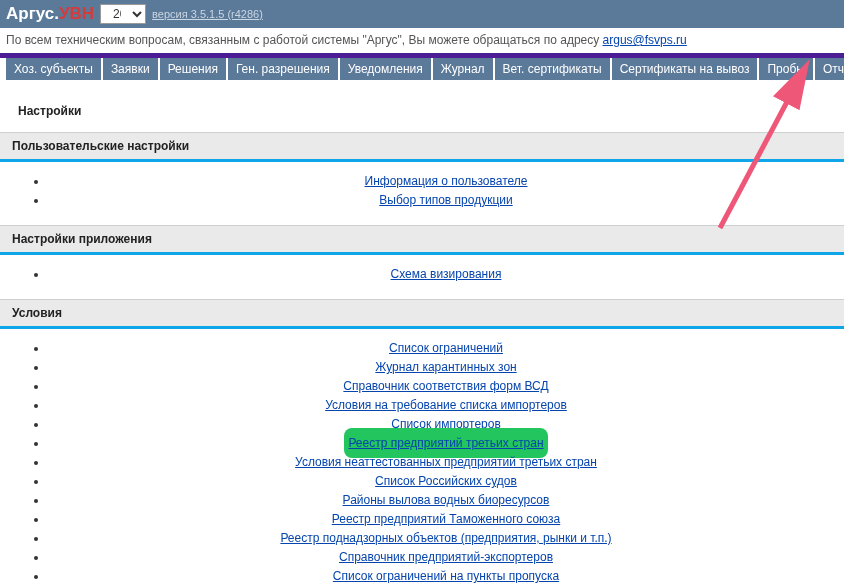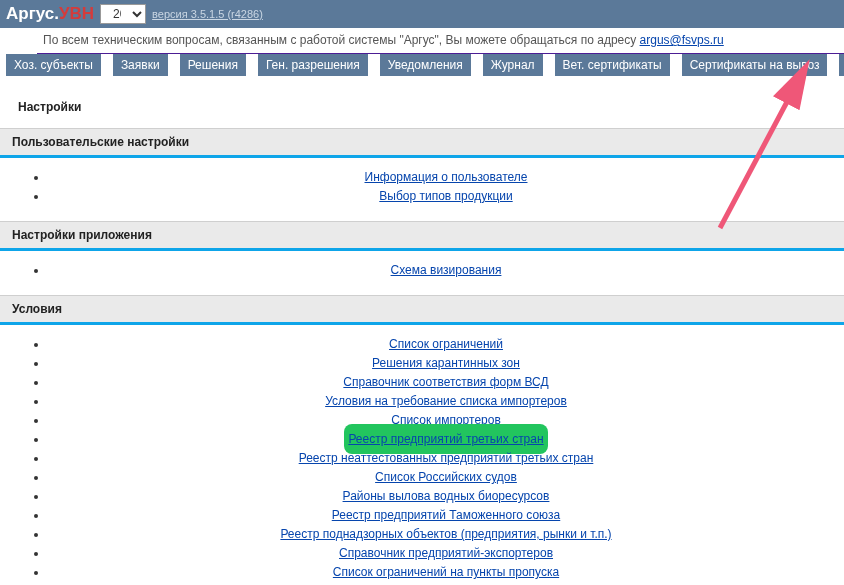--- a/index.html
+++ b/index.html
@@ -36,27 +36,26 @@
     .version {
       color: #c9d6e3;
       font-size: 11px;
       text-decoration: underline;
     }
     .subheader {
       background: #fff;
       padding: 5px 6px 6px;
       font-size: 12px;
       color: #555;
-      border-bottom: 1px solid #4c1d95;
-      margin-left: 37px;
+      border-bottom: 5px solid #4c1d95;
     }
     .subheader a { color: #0645ad; text-decoration: underline; }
     .nav {
       display: flex;
-      gap: 12px;
+      gap: 2px;
       padding: 0 6px 6px;
       background: #fff;
     }
     .nav-item {
       background: #5b7999;
       color: #fff;
       font-size: 12px;
       padding: 4px 8px;
       cursor: pointer;
       white-space: nowrap;
@@ -142,26 +141,26 @@
     </ul>
 
   <div class="section-header">Настройки приложения</div>
   <ul class="link-list" id="list-app">
       <li><a href="#">Схема визирования</a></li>
     </ul>
 
   <div class="section-header">Условия</div>
   <ul class="link-list" id="list-cond">
       <li><a href="#">Список ограничений</a></li>
-      <li><a href="#">Решения карантинных зон</a></li>
+      <li><a href="#">Журнал карантинных зон</a></li>
       <li><a href="#">Справочник соответствия форм ВСД</a></li>
       <li><a href="#">Условия на требование списка импортеров</a></li>
       <li><a href="#">Список импортеров</a></li>
       <li><a href="#" class="highlight">Реестр предприятий третьих стран</a></li>
-      <li><a href="#">Реестр неаттестованных предприятий третьих стран</a></li>
+      <li><a href="#">Условия неаттестованных предприятий третьих стран</a></li>
       <li><a href="#">Список Российских судов</a></li>
       <li><a href="#">Районы вылова водных биоресурсов</a></li>
       <li><a href="#">Реестр предприятий Таможенного союза</a></li>
       <li><a href="#">Реестр поднадзорных объектов (предприятия, рынки и т.п.)</a></li>
       <li><a href="#">Справочник предприятий-экспортеров</a></li>
       <li><a href="#">Список ограничений на пункты пропуска</a></li>
       <li><a href="#">Список условий</a></li>
     </ul>
 
   <svg class="arrow" width="140" height="180">

